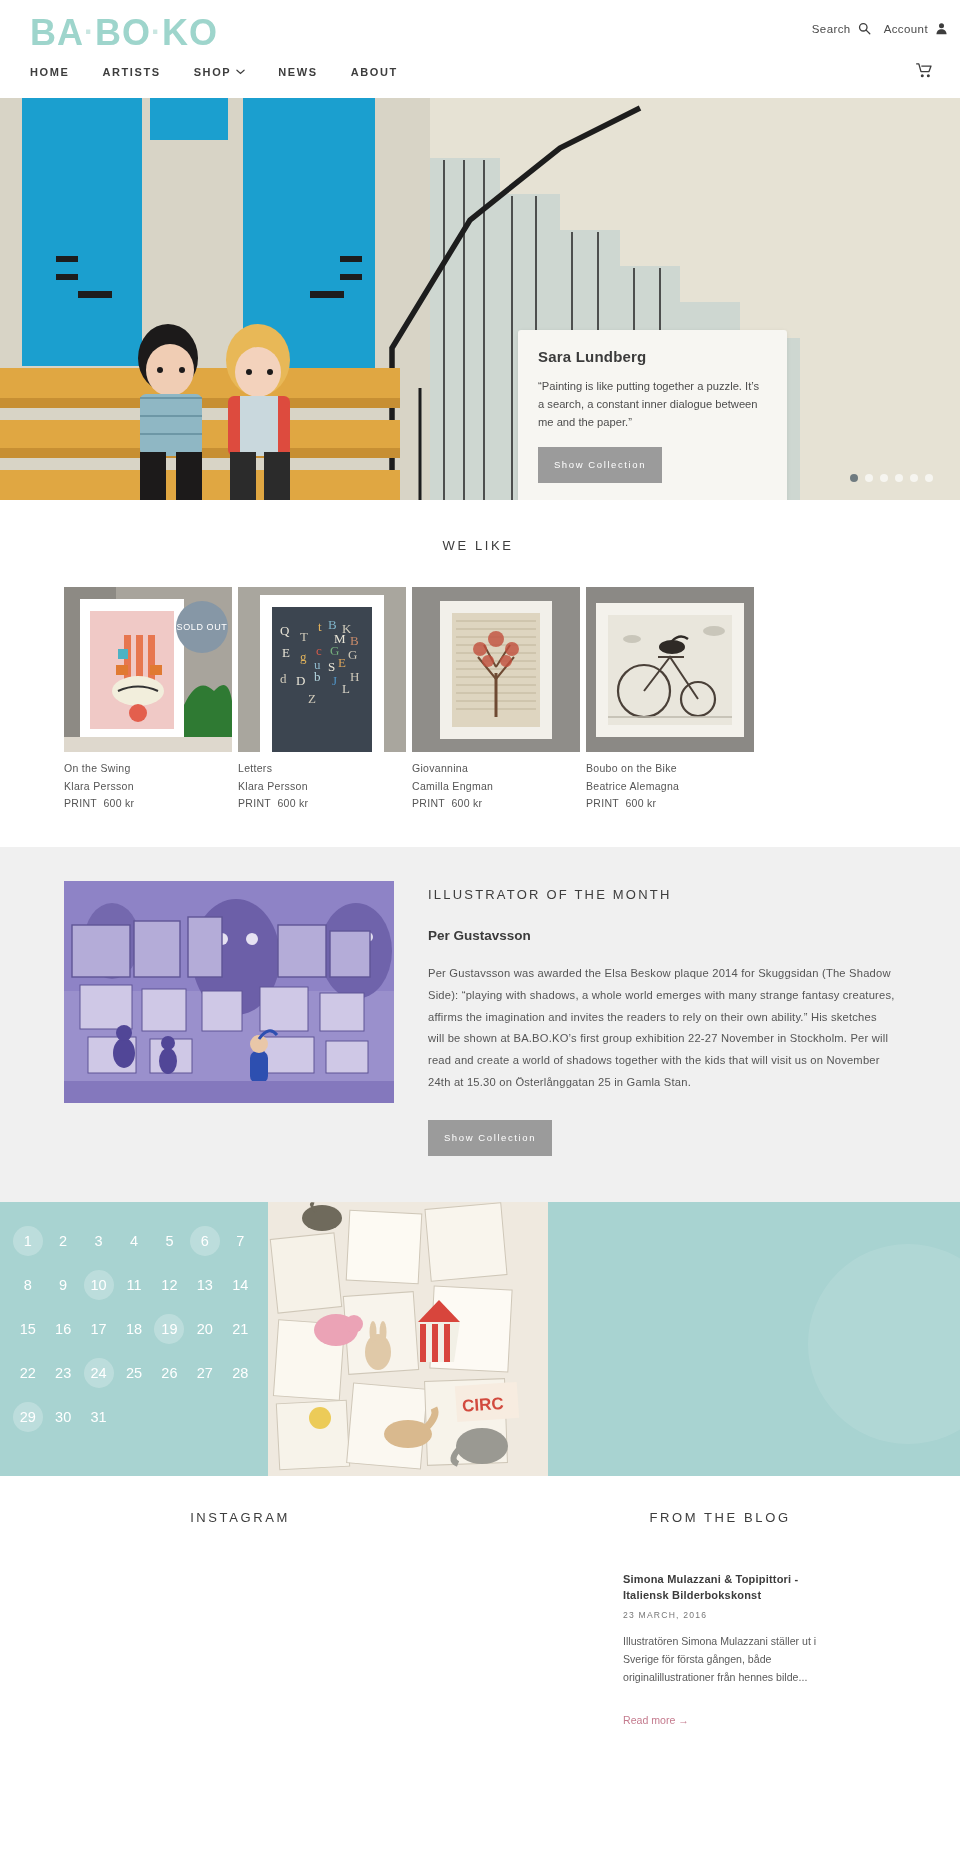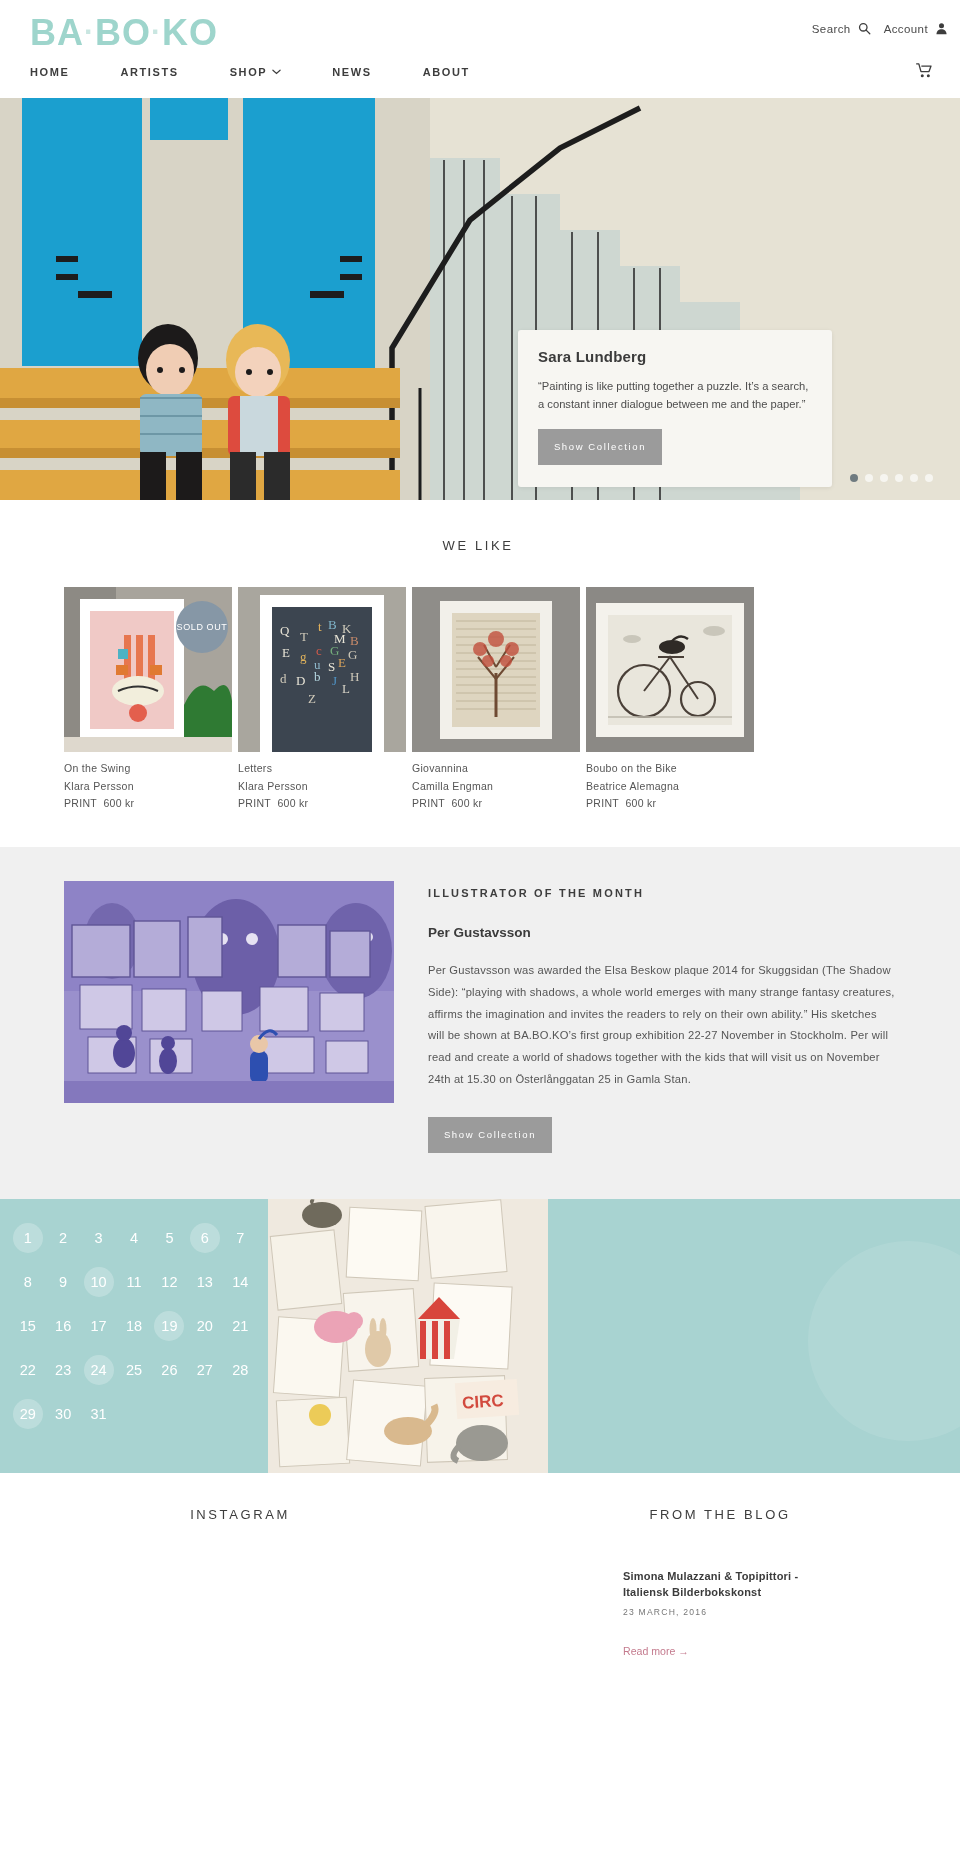--- a/index.html
+++ b/index.html
@@ -21,38 +21,38 @@
   .logo .dot { color: #c9e6e1; font-size: 30px; vertical-align: 3px; }
   .header-right {
     position: absolute; right: 12px; top: 22px;
     display: flex; align-items: center; gap: 7px;
     font-size: 11.5px; color: #4a4a4a; letter-spacing: .4px;
   }
   .header-right .lbl { cursor: pointer; }
   .icon-svg { display: block; }
   .nav {
     position: absolute; left: 30px; top: 66px;
-    display: flex; gap: 51px; align-items: center;
+    display: flex; gap: 33px; align-items: center;
   }
   .nav a {
     font-size: 11px; letter-spacing: 1.6px; color: #3d3d3d;
     text-decoration: none; font-weight: 600; text-transform: uppercase;
     display: flex; align-items: center; gap: 5px;
   }
   .cart-btn { position: absolute; right: 27px; top: 63px; cursor: pointer; }
 
   
   .hero {
     position: relative; width: 960px; height: 402px; overflow: hidden;
     background: #c9d6cf;
   }
   .hero-art { position: absolute; inset: 0; }
   .hero-card {
     position: absolute; left: 518px; top: 232px;
-    width: 314px; background: #f7f6f2;
+    width: 269px; background: #f7f6f2;
     padding: 18px 20px 22px 20px; border-radius: 3px;
     box-shadow: 0 1px 4px rgba(0,0,0,.08);
   }
   .hero-card h3 {
     font-size: 15px; font-weight: 600; color: #3b3b3b;
     margin-bottom: 12px; letter-spacing: .2px;
   }
   .hero-card p {
     font-size: 11.2px; line-height: 1.62; color: #4d4d4d;
     margin-bottom: 16px;
@@ -93,22 +93,22 @@
   .prod-meta { padding-top: 8px; font-size: 10.5px; color: #555; line-height: 1.68; letter-spacing: .3px; }
 
   
   .illus {
     background: #f0f0f0; padding: 34px 0 46px 0; position: relative;
   }
   .illus-inner { display: flex; padding: 0 64px; gap: 34px; }
   .illus-img { width: 330px; height: 222px; position: relative; overflow: hidden; }
   .illus-text { flex: 1; padding-top: 6px; }
   .illus-text h2 {
-    font-size: 11px; letter-spacing: 2.2px; color: #3d3d3d;
-    font-weight: 700; margin-bottom: 26px; text-transform: uppercase;
+    font-size: 13px; letter-spacing: 2.2px; color: #3d3d3d;
+    font-weight: 400; margin-bottom: 26px; text-transform: uppercase;
   }
   .illus-text h3 { font-size: 13.5px; font-weight: 700; color: #3b3b3b; margin-bottom: 20px; }
   .illus-text p { font-size: 11.2px; line-height: 1.95; color: #555; letter-spacing: .2px; }
   .illus-btn-wrap { margin-top: 26px; }
 
   
   .band { display: flex; height: 274px; }
   .cal { width: 268px; background: #a8d3d1; position: relative; padding: 18px 0 0 0; }
   .cal-grid {
     display: grid; grid-template-columns: repeat(7, 1fr);
@@ -639,16 +639,17 @@
 
 <div class="bottom">
   <div class="bottom-col">
     <div class="section-title">INSTAGRAM</div>
   </div>
   <div class="bottom-col">
     <div class="section-title">FROM THE BLOG</div>
     <div class="blog-post">
       <h4>Simona Mulazzani &amp; Topipittori - Italiensk Bilderbokskonst</h4>
       <div class="blog-date">23 MARCH, 2016</div>
+      <div class="blog-excerpt">Illustratören Simona Mulazzani ställer ut i Sverige för första gången, både originalillustrationer från hennes bilde...</div>
       <span class="read-more">Read more →</span>
     </div>
   </div>
 </div>
 
 </body></html>

